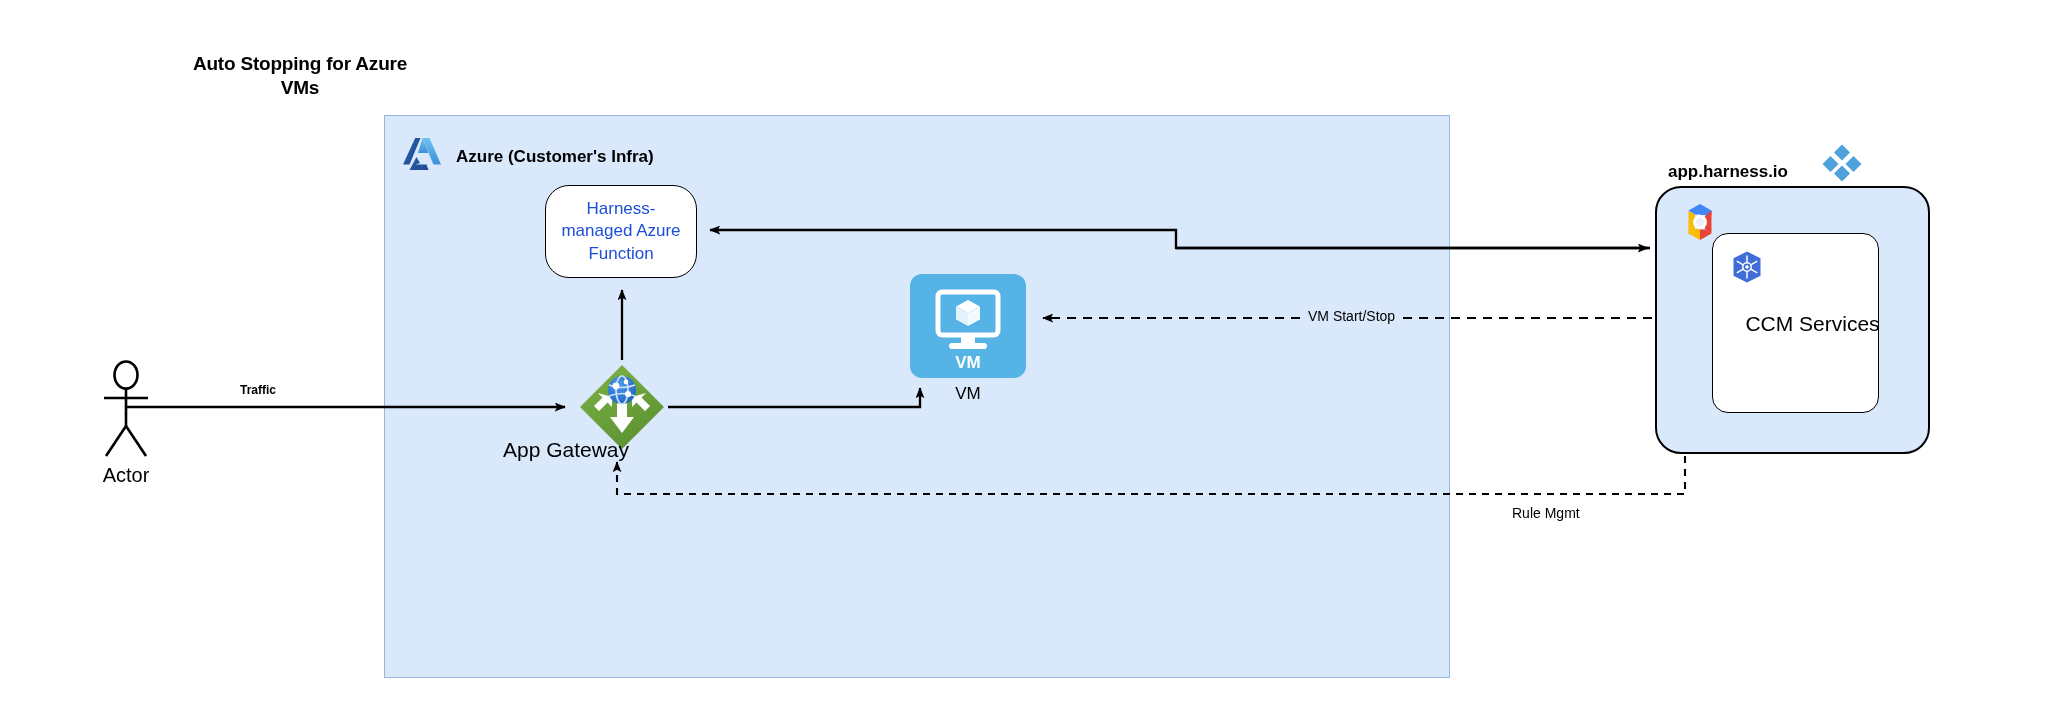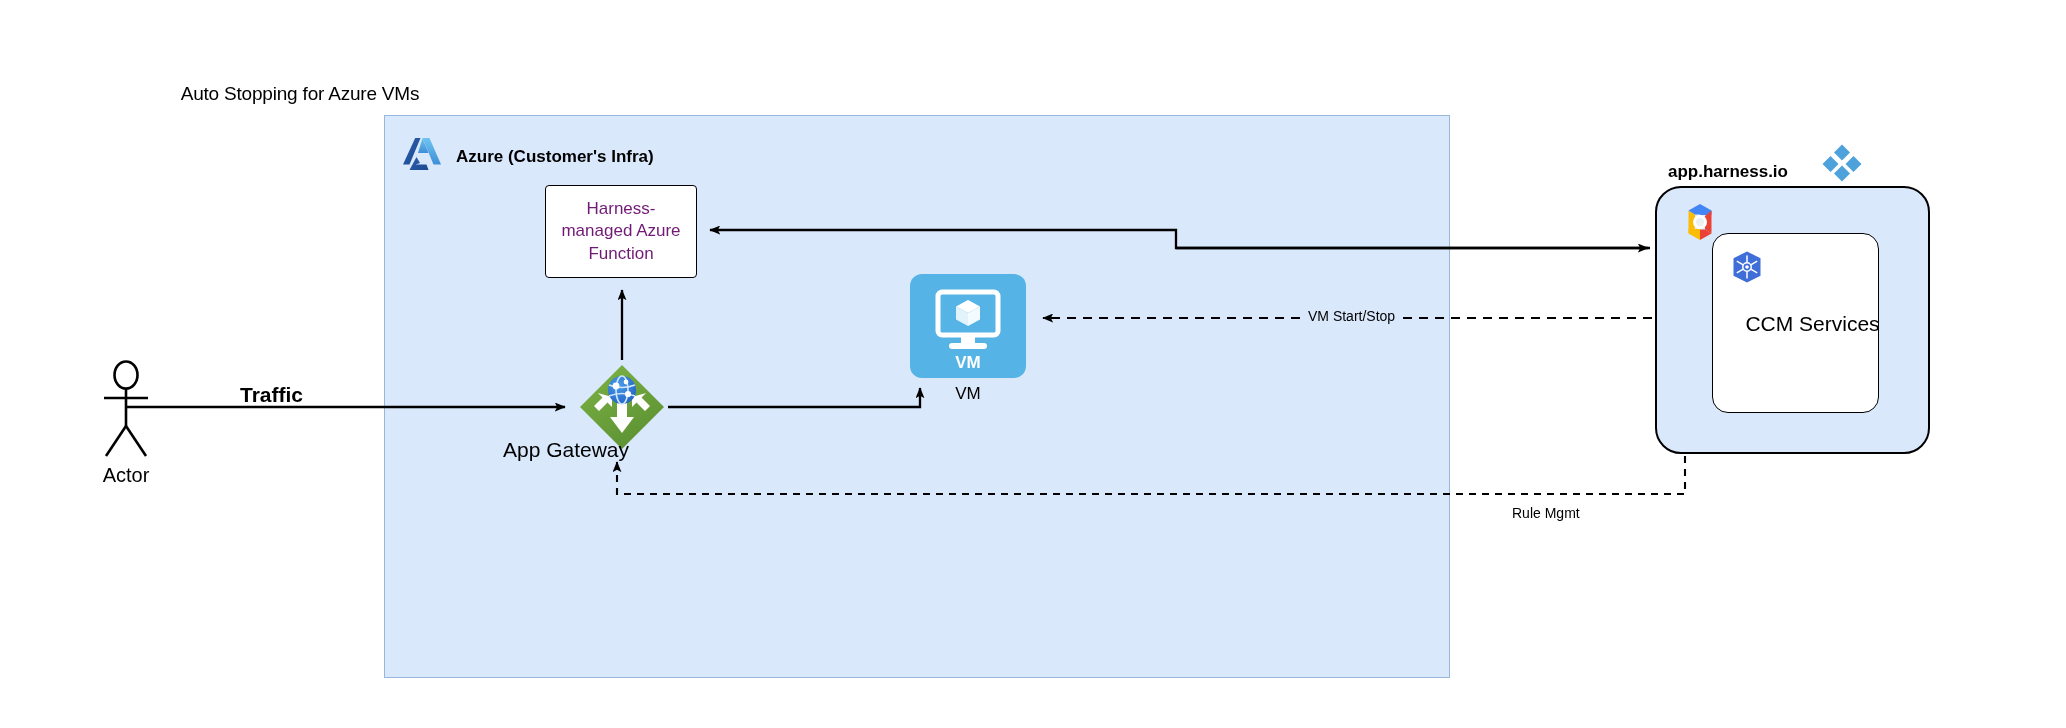--- a/index.html
+++ b/index.html
@@ -24,25 +24,24 @@
   svg.lyr { overflow: visible; }
 
   .node { position: absolute; box-sizing: border-box; }
 
   
   #diagram-title {
     left: 176px; top: 52px;
     width: 248px;
     text-align: center;
     font-size: 19px;
-    font-weight: normal;
+    font-weight: bold;
     color: #000000;
     line-height: 1.28;
     letter-spacing: -0.2px;
-    margin-top: 30px;
   }
 
   
   #azure-container {
     left: 384px; top: 115px;
     width: 1066px; height: 563px;
     background: #dae8fc;
     border: 1.5px solid #98b7dd;
   }
   #azure-label {
@@ -56,27 +55,27 @@
     left: 400px; top: 133px;
     width: 44px; height: 44px;
   }
 
   
   #azure-function-box {
     left: 545px; top: 185px;
     width: 152px; height: 93px;
     background: #ffffff;
     border: 1.7px solid #000000;
-    border-radius: 4px;
+    border-radius: 24px;
     display: flex;
     align-items: center;
     justify-content: center;
     text-align: center;
     font-size: 17px;
-    color: #701a75;
+    color: #1d4ed8;
     line-height: 1.32;
     padding: 0 7px;
   }
 
   
   #app-gateway-icon {
     left: 578px; top: 363px;
     width: 88px; height: 88px;
   }
   #app-gateway-label {
@@ -159,21 +158,21 @@
 
   
   .edge-label {
     position: absolute;
     font-size: 14px;
     color: #000000;
     white-space: nowrap;
   }
   #traffic-label {
     left: 240px; top: 383px;
-    font-size: 21px;
+    font-size: 12px;
     font-weight: bold;
     text-align: right;
   }
   #vm-startstop-label {
     left: 1305px; top: 307px;
     background: #dae8fc;
     padding: 1px 3px;
   }
   #rule-mgmt-label {
     left: 1512px; top: 505px;

